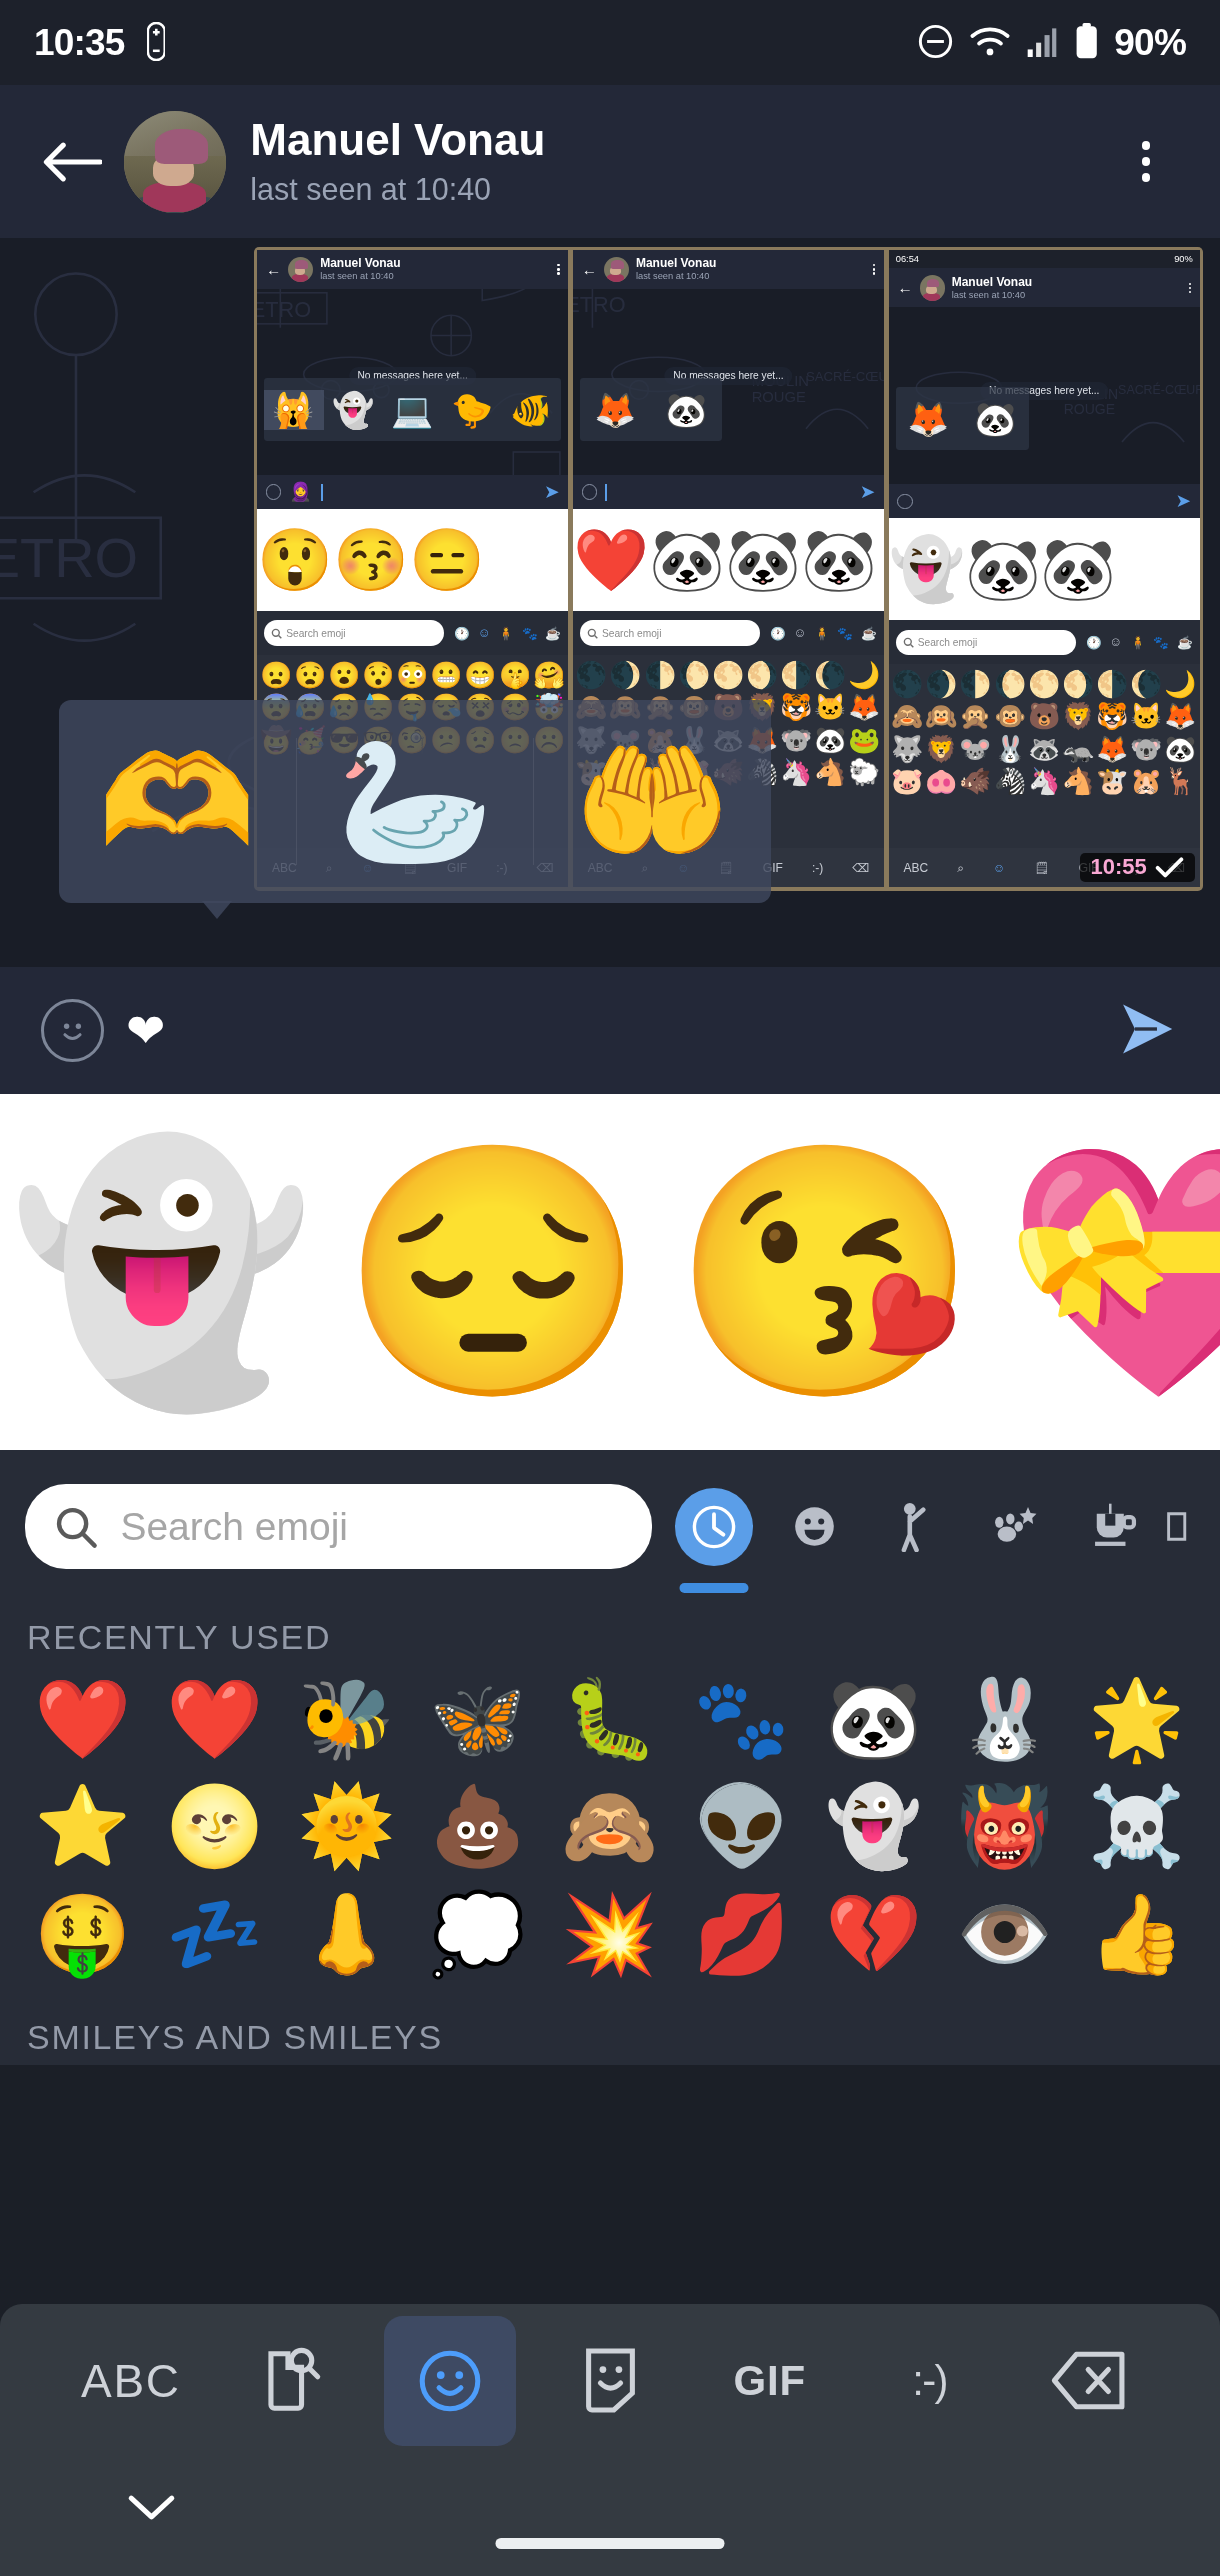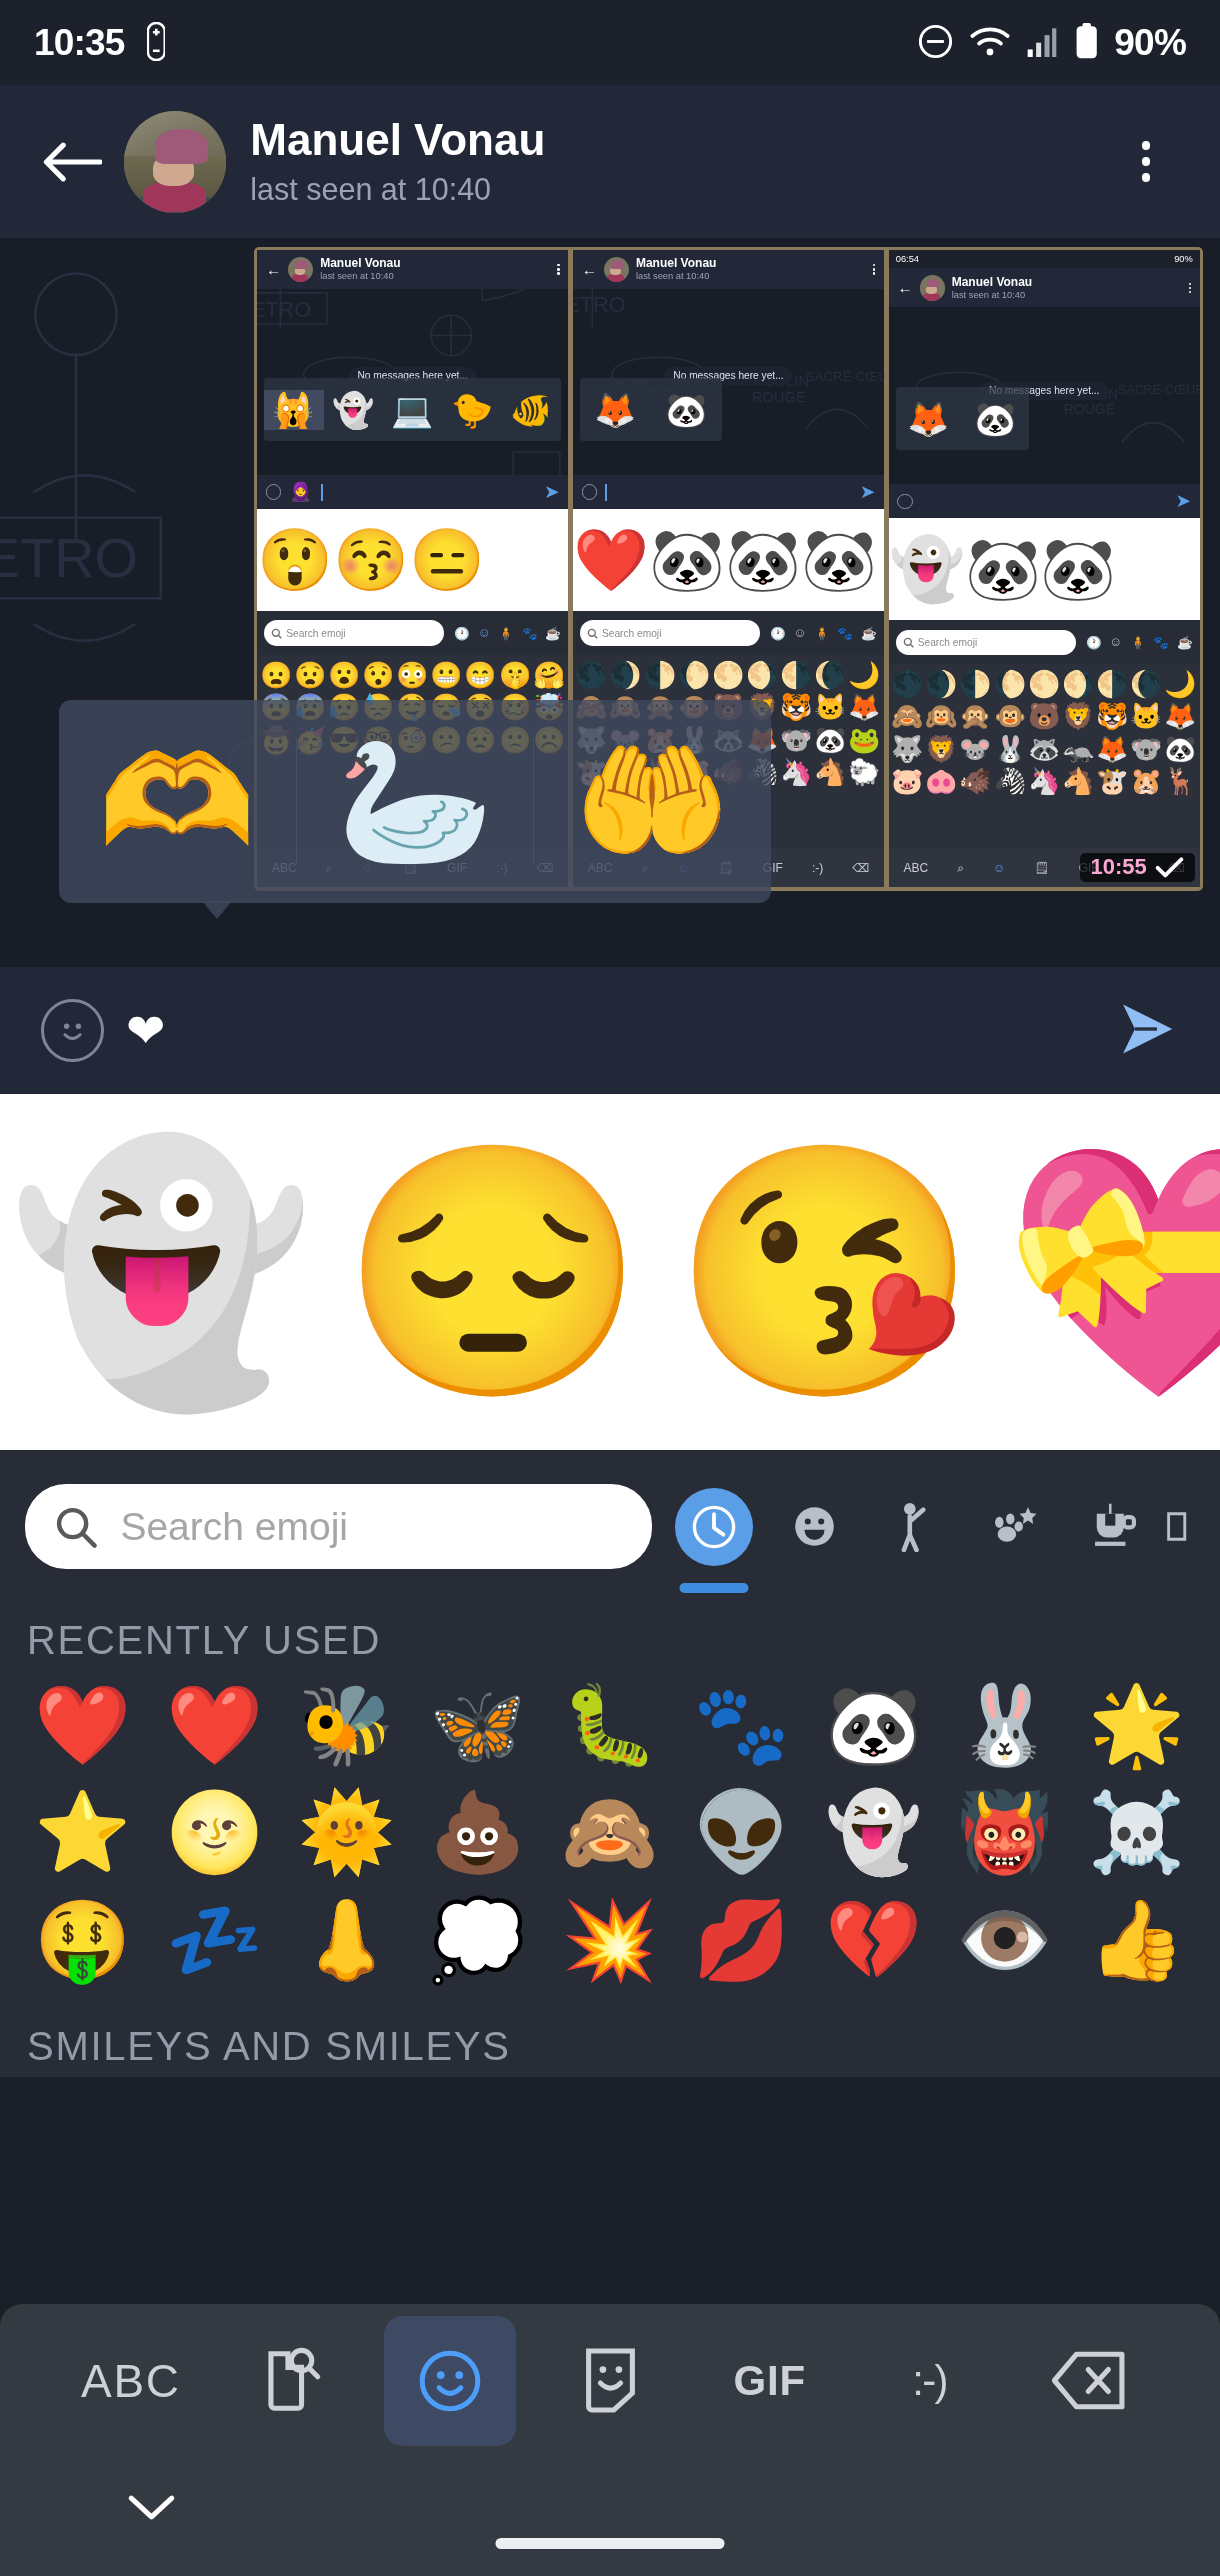--- a/index.html
+++ b/index.html
@@ -157,21 +157,21 @@
   .search-ph{ color:#a6a6a6; font-size:39px; }
   .cat-tabs{ display:flex; align-items:center; margin-left:12px; flex:1; position:relative;}
   .cat{ width:100px; height:102px; display:flex; align-items:center;
         justify-content:center; position:relative; flex:none; }
   .cat .bubble{ position:absolute; width:78px;height:78px;border-radius:50%;
                 background:#5b9ee8; z-index:0; }
   .cat svg{ position:relative; z-index:1; }
   .cat .uline{ position:absolute; bottom:-15.3px; left:50%; transform:translateX(-50%);
                width:69px;height:10.2px;border-radius:5.1px;background:#3f8de0;}
 
-  .section-label{ color:#939aa8; font-size:40px; letter-spacing:1.7px;
+  .section-label{ color:#939aa8; font-size:34px; letter-spacing:1.7px;
                   padding:15.3px 27px 8.5px; }
   .emoji-grid{ padding:0 17px; }
   .erow{ display:flex; }
   .erow > span{ flex:1; text-align:center; font-size:78px; line-height:1.38; }
 
   
   .kb-wrap{ position:absolute; left:0; right:0; bottom:0; }
   .kb-bar{
     background:#343a41; border-radius:22px 22px 0 0;
     height:153px; display:flex; align-items:center; padding:0 51px;

